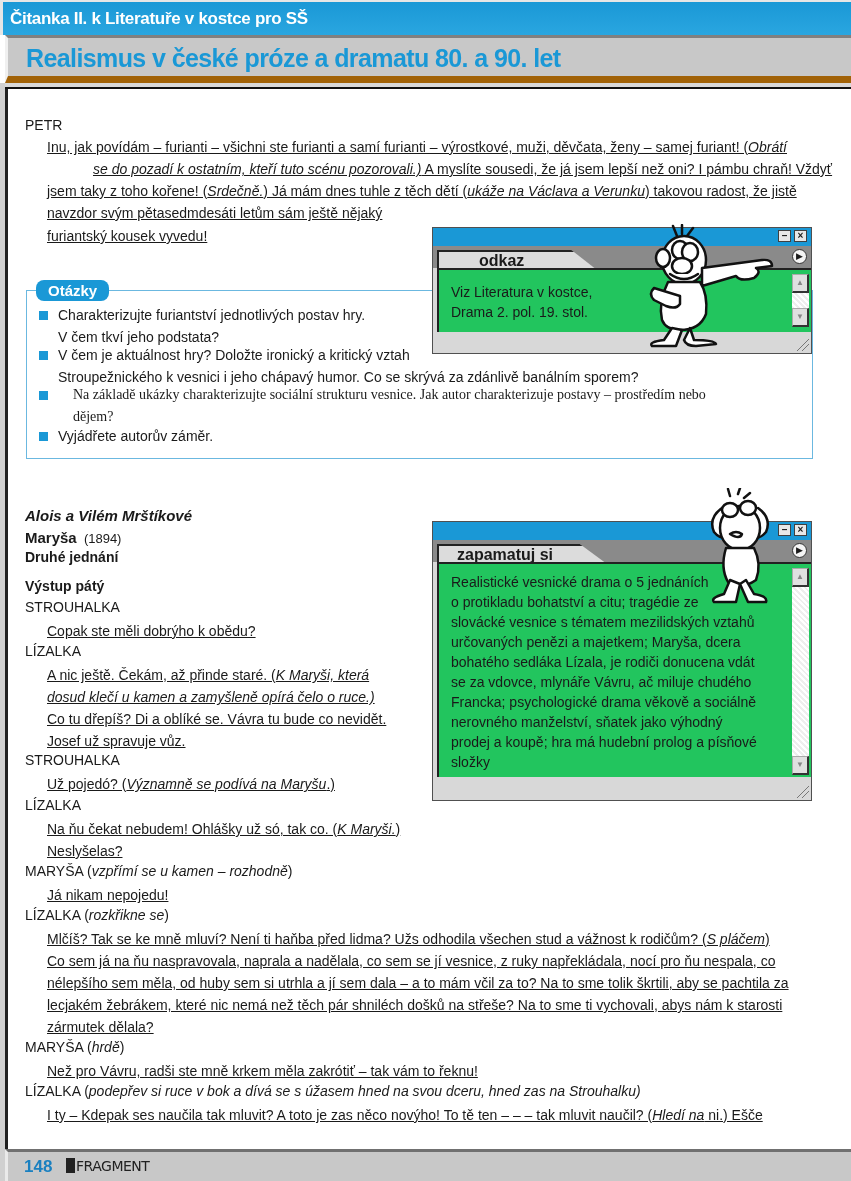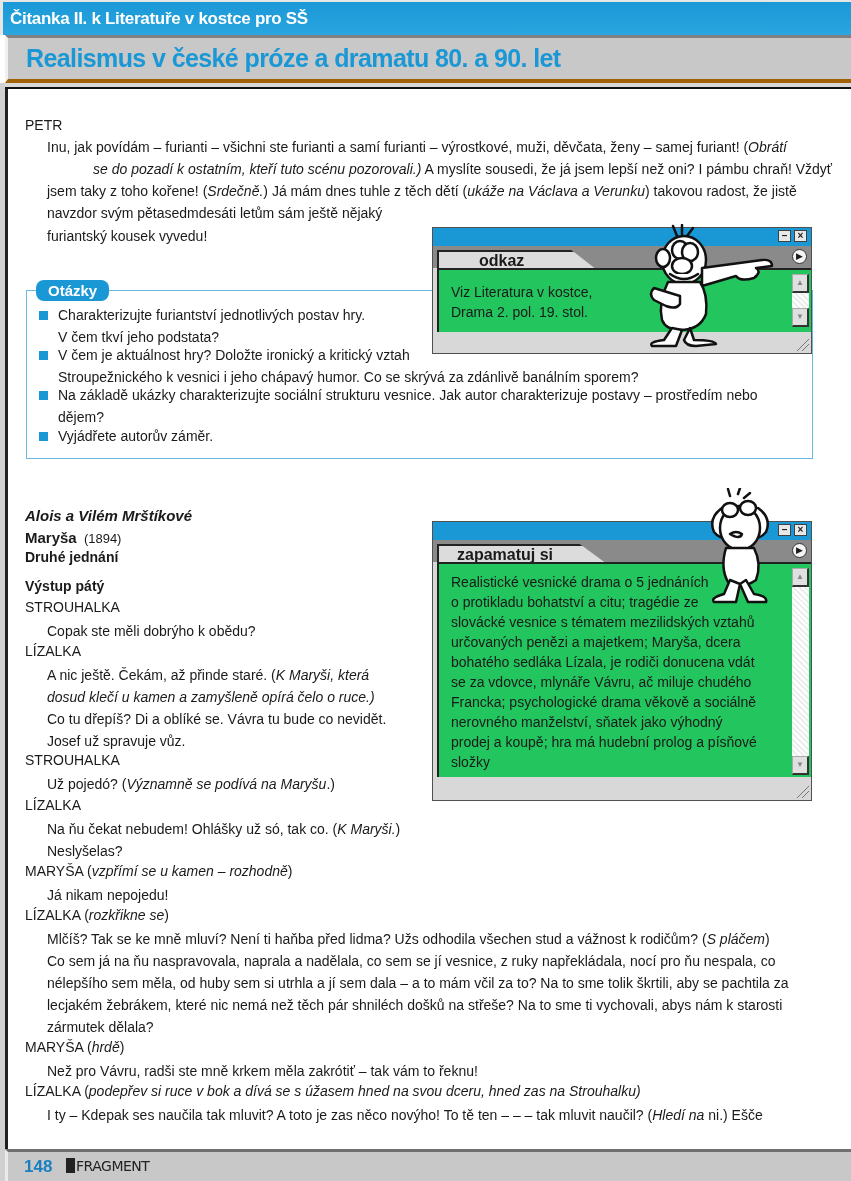--- a/index.html
+++ b/index.html
@@ -13,21 +13,21 @@
     border-top: 2px solid #e6e6e6; border-left: 3px solid #e6e6e6;
   }
   .top-strip .book-title {
     position: absolute; left: 7px; top: 7px; color: #ffffff;
     font-size: 17px; font-weight: bold; letter-spacing: -0.3px;
   }
   .title-bar {
     position: absolute; left: 5px; top: 35px; width: 846px; height: 48px;
     background: #c8c8c8;
     border-top: 3px solid #808080; border-left: 3px solid #f0f0f0;
-    border-bottom: 4px solid #a16207;
+    border-bottom: 7px solid #a16207;
   }
   .title-bar .page-title {
     position: absolute; left: 18px; top: 6px; color: #1a98d6;
     font-size: 25px; font-weight: bold; letter-spacing: -0.6px;
   }
   .title-bar-under {
     position: absolute; left: 5px; top: 83px; width: 846px; height: 6px;
     background: #d8d8d8; border-bottom: 2px solid #101010;
   }
 
@@ -35,21 +35,21 @@
   .content-frame {
     position: absolute; left: 5px; top: 89px; width: 846px; height: 1060px;
     border-left: 3px solid #202020; background: #fff;
   }
   .left-rail {
     position: absolute; left: 0; top: 83px; width: 5px; height: 1098px; background: #d0d0d0;
   }
 
   .text { font-size: 14px; line-height: 22px; }
   .speaker { position: absolute; left: 25px; font-size: 14px; }
-  .speech { position: absolute; left: 47px; font-size: 14px; line-height: 22px; }
+  .speech { position: absolute; left: 47px; font-size: 14px; line-height: 22px; text-decoration: underline; }
   i { font-style: italic; }
 
   
   .questions-box {
     position: absolute; left: 26px; top: 290px; width: 787px; height: 169px;
     border: 1.5px solid #6bb8e0;
   }
   .questions-label {
     position: absolute; left: 36px; top: 280px; height: 21px; padding: 0 12px;
     background: #1a98d6; color: #fff; font-weight: bold; font-size: 15px;
@@ -134,21 +134,21 @@
 <div class="speech" style="top:225px;">furiantský kousek vyvedu!</div>
 
 <div class="questions-box"></div>
 <div class="questions-label">Otázky</div>
 
 <span class="q-bullet" style="top:311px;"></span>
 <div class="q-item" style="left:58px;top:304px;"><span>Charakterizujte furiantství jednotlivých postav hry.</span><br><span>V čem tkví jeho podstata?</span></div>
 <span class="q-bullet" style="top:351px;"></span>
 <div class="q-item" style="left:58px;top:344px;"><span>V čem je aktuálnost hry? Doložte ironický a kritický vztah</span><br><span>Stroupežnického k vesnici i jeho chápavý humor. Co se skrývá za zdánlivě banálním sporem?</span></div>
 <span class="q-bullet" style="top:391px;"></span>
-<div class="q-item" style="left:58px;top:384px;"><span>Na základě ukázky charakterizujte sociální strukturu vesnice. Jak autor charakterizuje postavy – prostředím nebo</span><br><span>dějem?</span></div>
+<div class="q-item" style="left:73px;top:384px;font-family:Liberation Serif, serif;"><span>Na základě ukázky charakterizujte sociální strukturu vesnice. Jak autor charakterizuje postavy – prostředím nebo</span><br><span>dějem?</span></div>
 <span class="q-bullet" style="top:432px;"></span>
 <div class="q-item" style="left:58px;top:425px;"><span>Vyjádřete autorův záměr.</span></div>
 
 <div class="win" style="left:432px;top:227px;width:380px;height:127px;">
   <div class="win-title"></div>
   <span class="win-ctrl" style="right:20px;">–</span>
   <span class="win-ctrl" style="right:4px;">×</span>
   <div class="tabbar"></div>
   <div class="tab" style="width:160px;">odkaz</div>
   <span class="next-btn" style="right:4px;top:21px;">▶</span>

